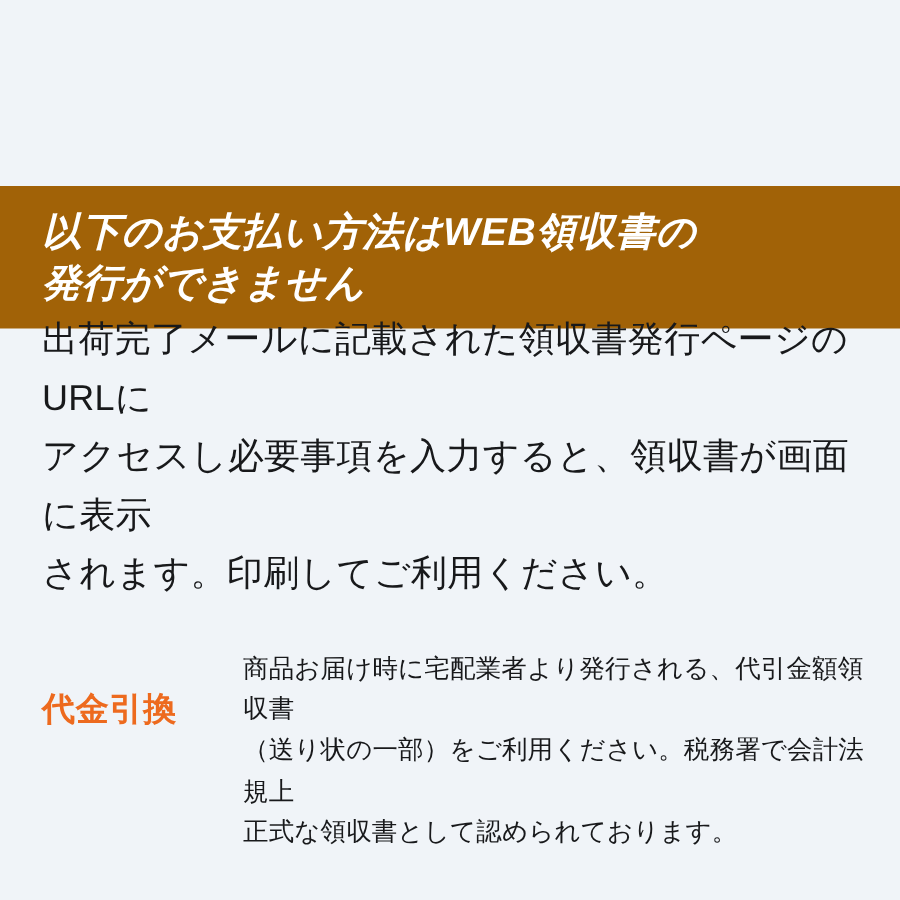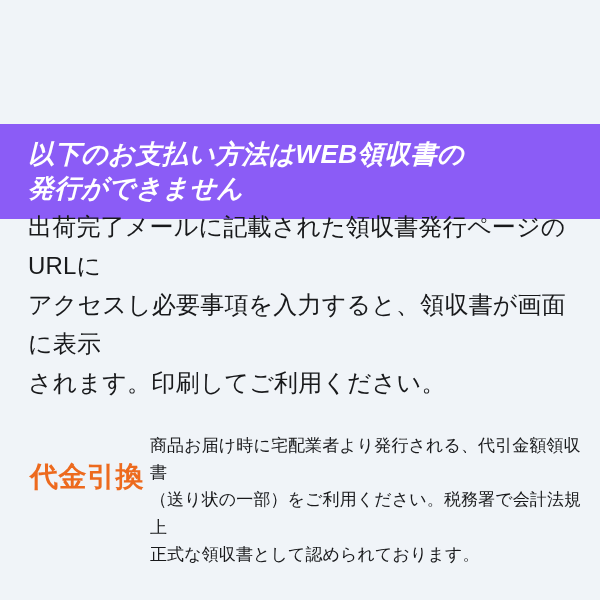--- a/index.html
+++ b/index.html
@@ -82,30 +82,30 @@
   }
   .method-row {
     display: flex;
     align-items: flex-start;
     margin-bottom: 10px;
   }
   .method-label {
     width: 118px;
     margin-left: 28px;
     flex: 0 0 118px;
-    text-align: center;
-    font-size: 28px;
+    text-align: left;
+    font-size: 22px;
     font-weight: bold;
     line-height: 1.25;
     white-space: pre-line;
     letter-spacing: 0.5px;
   }
   .method-desc {
     flex: 1 1 auto;
-    margin-left: 4px;
+    margin-left: 16px;
     padding-right: 18px;
     font-size: 17px;
     line-height: 1.6;
     color: #18191b;
     white-space: pre-line;
     letter-spacing: 0.1px;
   }
 
   
   .row-cod .method-label      { margin-top: 27px; }
@@ -117,21 +117,21 @@
 </head>
 <body style="background: rgb(240, 244, 248);">
 
 <div class="page">
 
 
   <div class="intro">出荷完了メールに記載された領収書発行ページのURLに
 アクセスし必要事項を入力すると、領収書が画面に表示
 されます。印刷してご利用ください。</div>
 
-  <div class="banner" id="banner-sub" style="background: #8b5cf6;">
+  <div class="banner" id="banner-sub" style="background: #a16207;">
     <div class="banner-title">以下のお支払い方法はWEB領収書の
 発行ができません</div>
   </div>
 
   <div class="methods">
 
     <div class="method-row row-cod">
       <div class="method-label" style="color: rgb(237, 106, 30);">代金引換</div>
       <div class="method-desc">商品お届け時に宅配業者より発行される、代引金額領収書
 （送り状の一部）をご利用ください。税務署で会計法規上

